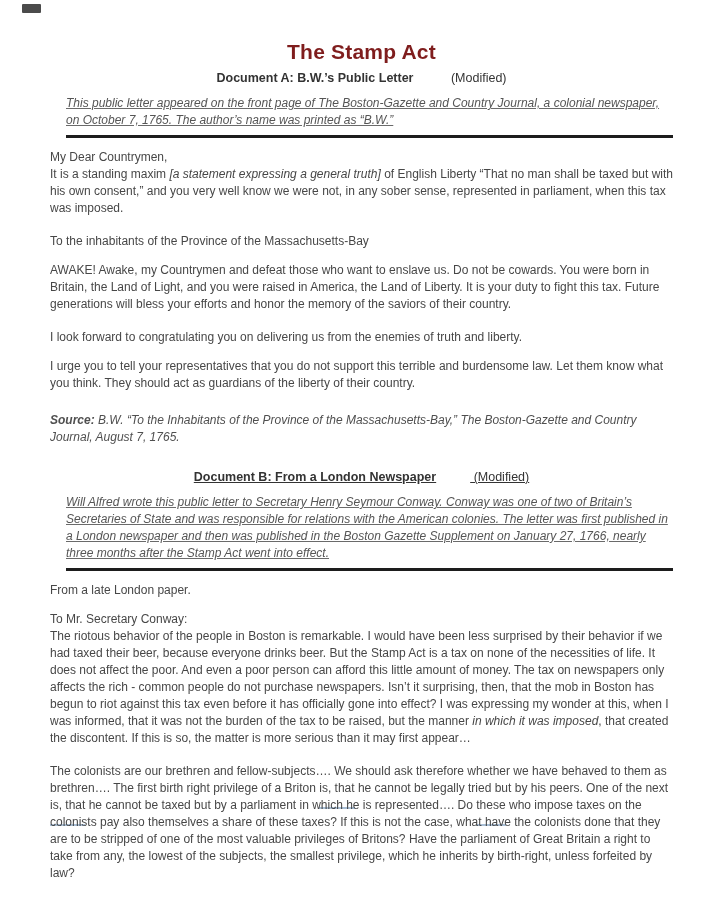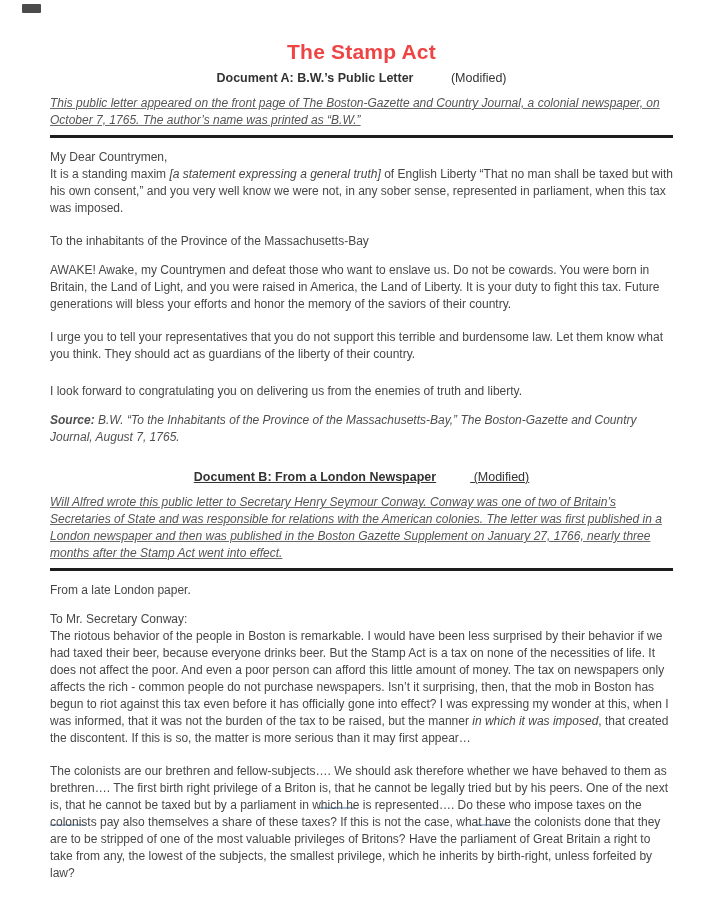--- a/index.html
+++ b/index.html
@@ -9,33 +9,33 @@
     color:#474747;
     position:relative;
     overflow:hidden;
   }
   .scan-mark{
     position:absolute;left:22px;top:4px;width:19px;height:9px;
     background:#3c3c3c;border-radius:1px;opacity:.92;
   }
   .page{padding:40px 47px 0 50px;width:623px;}
   .doc-title{
-    text-align:center;font-size:21px;font-weight:bold;color:#ef4444;
+    text-align:center;font-size:21px;font-weight:bold;color:#7f1d1d;
     margin:0 0 7px 0;letter-spacing:.2px;
   }
   .doc-heading{
     text-align:center;font-size:12.5px;font-weight:bold;color:#333333;
     margin:0 0 10px 0;
   }
   .doc-heading .suffix{font-weight:normal;margin-left:34px;}
   .headnote{
     font-style:italic;font-size:12px;line-height:17px;color:#555555;
     text-decoration:underline;text-decoration-color:#6a6a6a;
     padding-bottom:6px;border-bottom:3px solid #1d1d1d;
-    margin:0 0 11px 0;
+    margin:0 0 11px 16px;
   }
   p.body{font-size:12px;line-height:17px;margin:0 0 16px 0;color:#474747;}
   p.tight{margin-bottom:12px;}
   p.lead{margin-bottom:20px;}
   .ital{font-style:italic;}
   .grammar{border-bottom:2px solid #a9bfd6;padding-bottom:12px;}
   p.source{font-size:12px;line-height:17px;font-style:italic;color:#4f4f4f;margin:0 0 16px 0;}
   .src-label{font-weight:bold;}
   .docb-gap{margin-top:24px;text-decoration:underline;}
 </style>
@@ -53,23 +53,23 @@
   <div class="headnote">This public letter appeared on the front page of The Boston-Gazette and Country Journal, a colonial newspaper, on October 7, 1765. The author’s name was printed as “B.W.”</div>
 
   <p class="body"><span>My Dear Countrymen,</span><br>
     <span>It is a standing maxim </span><span class="ital">[a statement expressing a general truth]</span><span> of English Liberty “That no man shall be taxed but with his own consent,” and you very well know we were not, in any sober sense, represented in parliament, when this tax was imposed.</span>
   </p>
 
   <p class="body tight">To the inhabitants of the Province of the Massachusetts-Bay</p>
 
   <p class="body">AWAKE! Awake, my Countrymen and defeat those who want to enslave us. Do not be cowards. You were born in Britain, the Land of Light, and you were raised in America, the Land of Liberty. It is your duty to fight this tax. Future generations will bless your efforts and honor the memory of the saviors of their country.</p>
 
+  <p class="body tight">I look forward to congratulating you on delivering us from the enemies of truth and liberty.</p>
+
   <p class="body lead">I urge you to tell your representatives that you do not support this terrible and burdensome law. Let them know what you think. They should act as guardians of the liberty of their country.</p>
-
-  <p class="body tight">I look forward to congratulating you on delivering us from the enemies of truth and liberty.</p>
 
   <p class="source"><span class="src-label">Source:</span><span> B.W. “To the Inhabitants of the Province of the Massachusetts-Bay,” The Boston-Gazette and Country Journal, August 7, 1765.</span></p>
 
   <div class="doc-heading docb-gap"><span>Document B: From a London Newspaper</span><span class="suffix"> (Modified)</span></div>
 
   <div class="headnote">Will Alfred wrote this public letter to Secretary Henry Seymour Conway. Conway was one of two of Britain’s Secretaries of State and was responsible for relations with the American colonies. The letter was first published in a London newspaper and then was published in the Boston Gazette Supplement on January 27, 1766, nearly three months after the Stamp Act went into effect.</div>
 
   <p class="body tight">From a late London paper.</p>
 
   <p class="body"><span>To Mr. Secretary Conway:</span><br>

